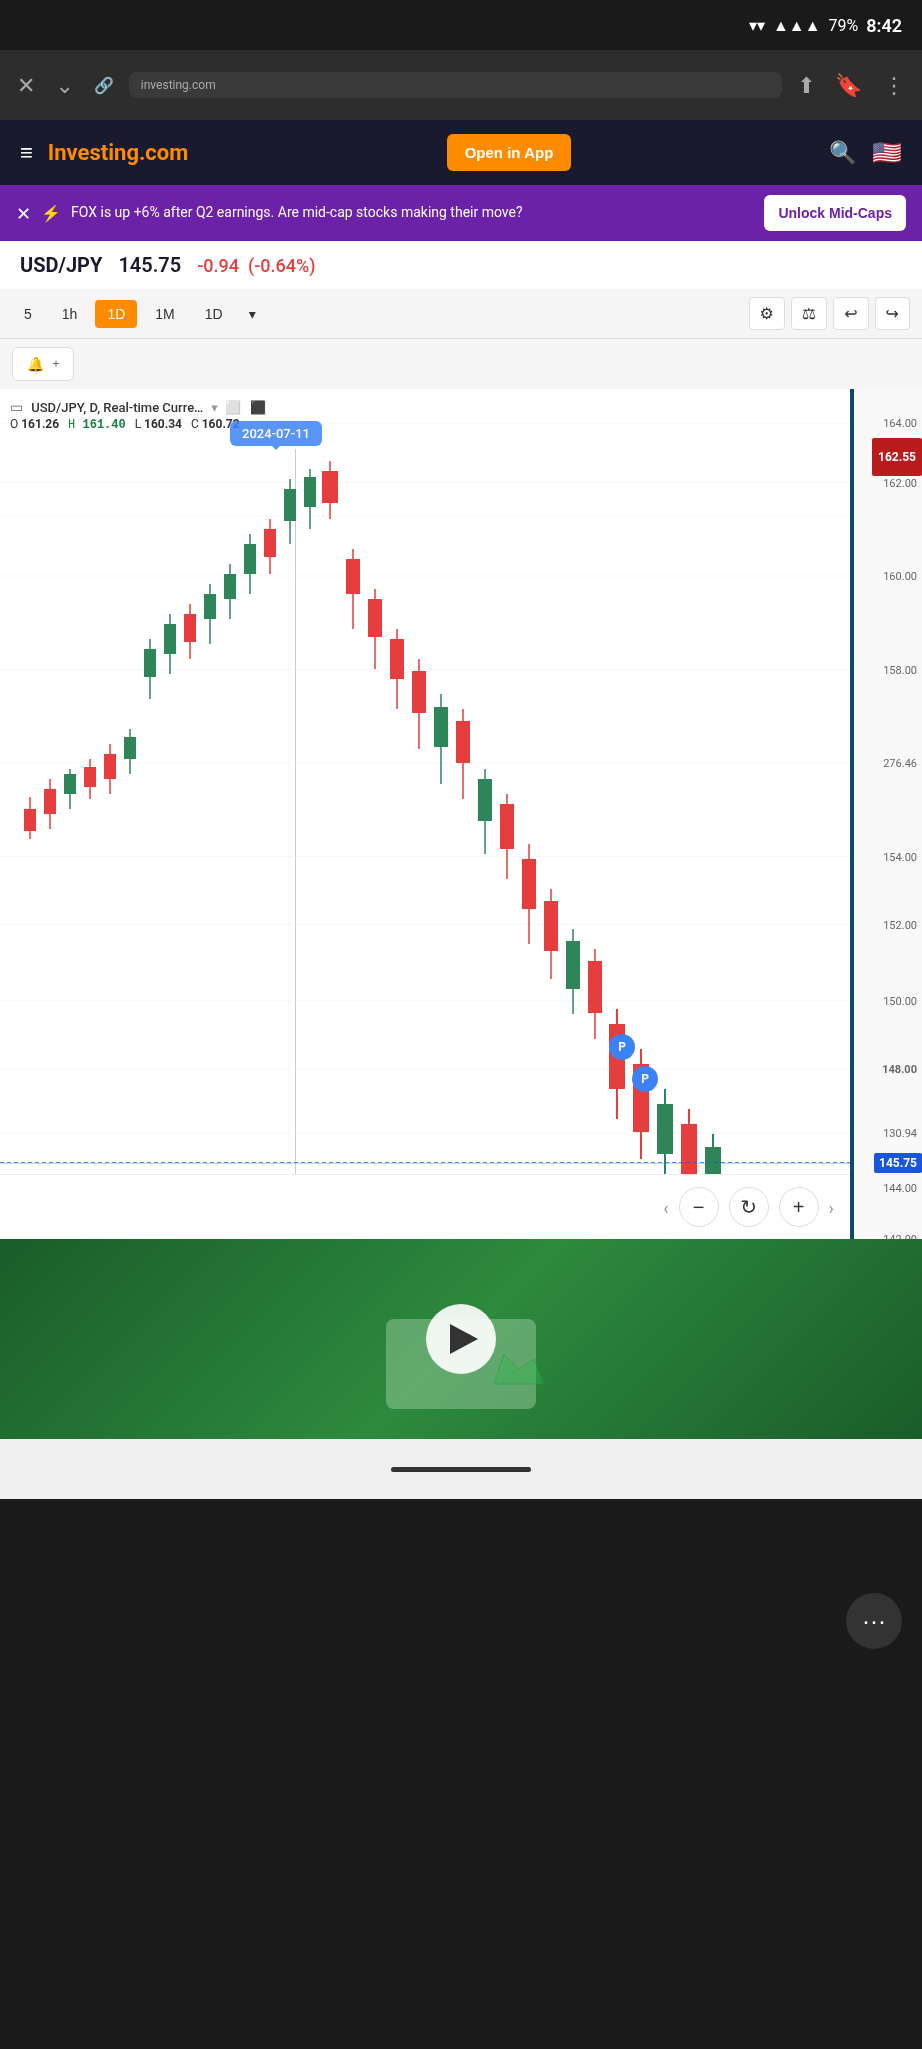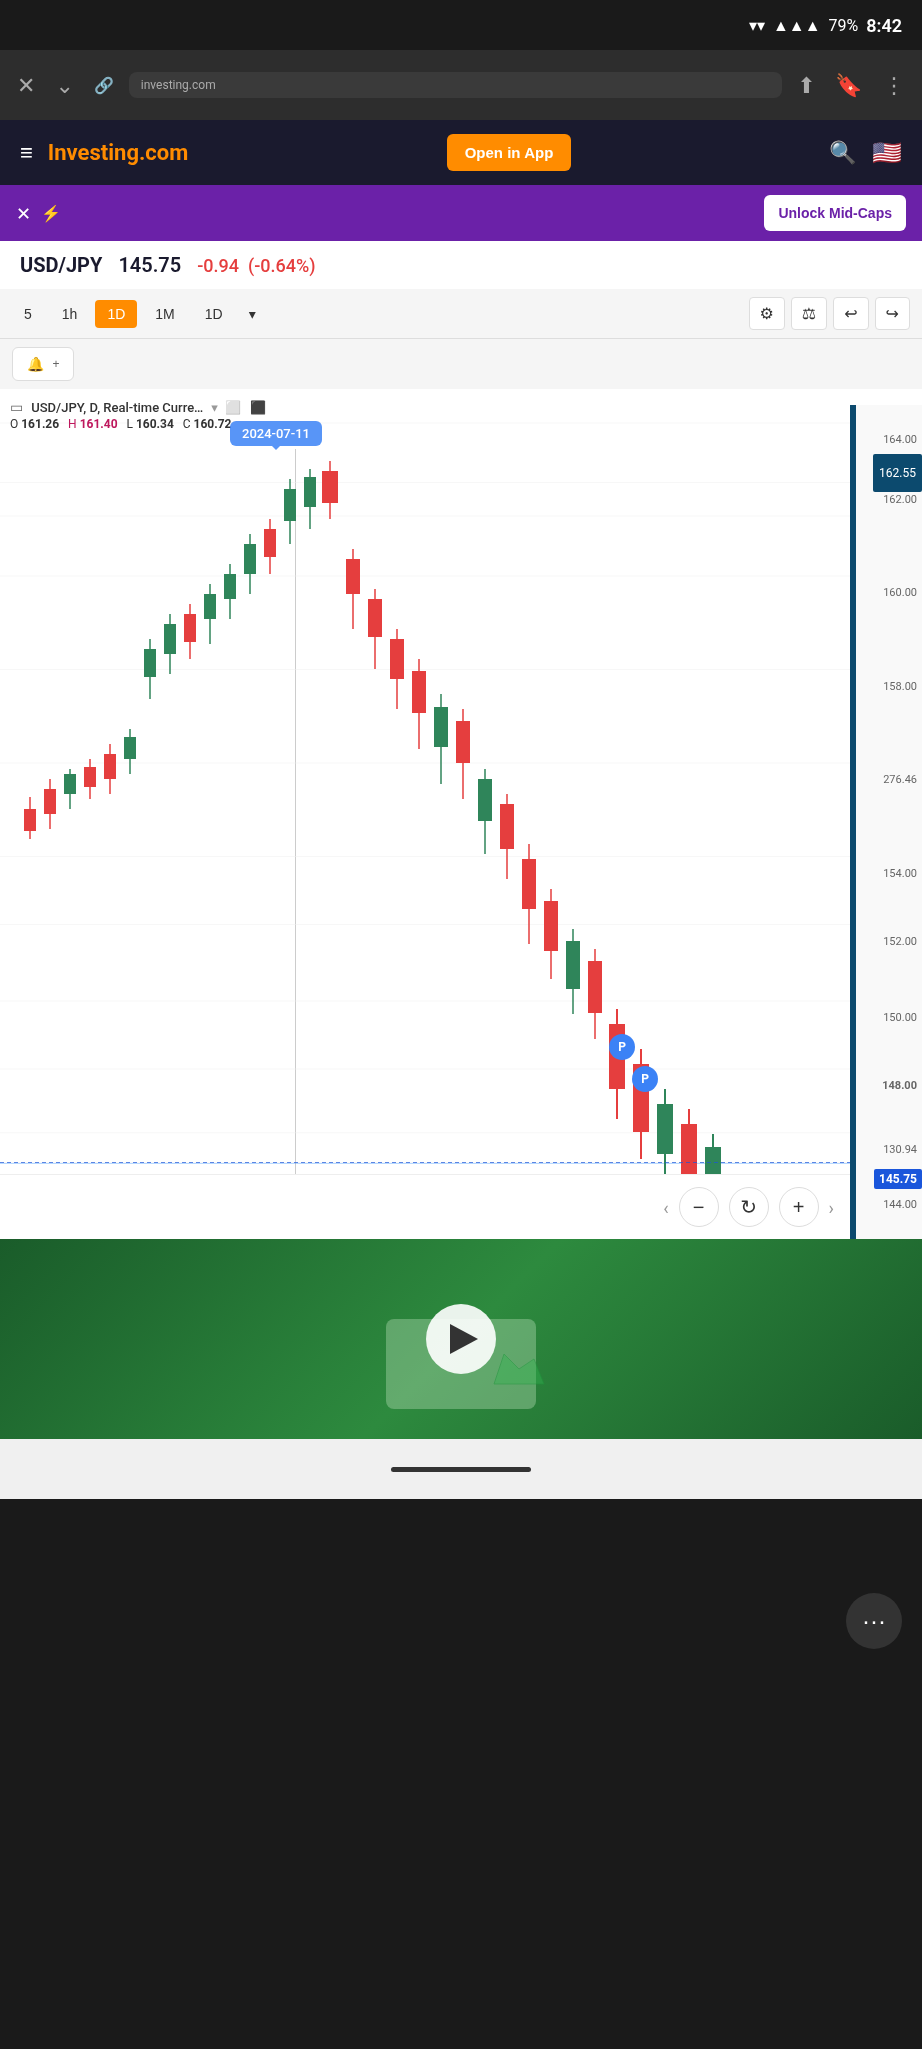--- a/index.html
+++ b/index.html
@@ -286,21 +286,21 @@
     }
     .chart-minimize-btn {
       color: #666;
       font-size: 14px;
     }
     .chart-symbol-info {
       color: #333;
       font-weight: 500;
     }
     .ohlc-o { color: #333; }
-    .ohlc-h { color: #be185d; }
+    .ohlc-h { color: #15803d; font-family: Liberation Mono, monospace; }
     .ohlc-l { color: #333; }
     .ohlc-c { color: #333; margin-top: 48px; }
 
     .chart-tooltip {
       position: absolute;
       top: 32px;
       left: 230px;
       background: rgba(59, 130, 246, 0.85);
       color: white;
       padding: 5px 12px;
@@ -316,40 +316,40 @@
       left: 50%;
       transform: translateX(-50%);
       border: 4px solid transparent;
       border-top-color: rgba(59, 130, 246, 0.85);
     }
 
     
     .price-axis {
       position: absolute;
       right: 0;
-      top: 16px;
+      top: 0;
       width: 72px;
       height: 100%;
       background: #f9f9f9;
-      border-left: 6px solid #0c4a6e;
+      border-left: 4px solid #0c4a6e;
     }
     .price-label {
       position: absolute;
       right: 5px;
       font-size: 11px;
       color: #666;
       transform: translateY(-50%);
     }
     .price-label-current {
       position: absolute;
       right: 0;
-      background: #0c4a6e;
+      background: #b91c1c;
       color: white;
       font-size: 12px;
-      font-weight: 400;
+      font-weight: 700;
       padding: 12px 6px;
       border-radius: 2px;
       transform: translateY(-50%);
     }
 
     
     .candlestick-svg {
       position: absolute;
       top: 0;
       left: 0;
@@ -518,20 +518,21 @@
   <div class="site-header-right">
     <span class="search-icon-btn">🔍</span>
     <span class="flag-icon">🇺🇸</span>
   </div>
 </div>
 
 <div class="promo-banner">
   <span class="promo-close">✕</span>
   <div class="promo-banner-content">
     <span>⚡</span>
+    <span class="promo-text">FOX is up +6% after Q2 earnings. Are mid-cap stocks making their move?</span>
   </div>
   <button class="unlock-btn">Unlock Mid-Caps</button>
 </div>
 
 <div class="price-header">
   <span class="pair-name">USD/JPY</span>
   <span class="price-value">145.75</span>
   <span class="price-change-neg">
     <span>-0.94</span>&nbsp;
     <span>(-0.64%)</span>

